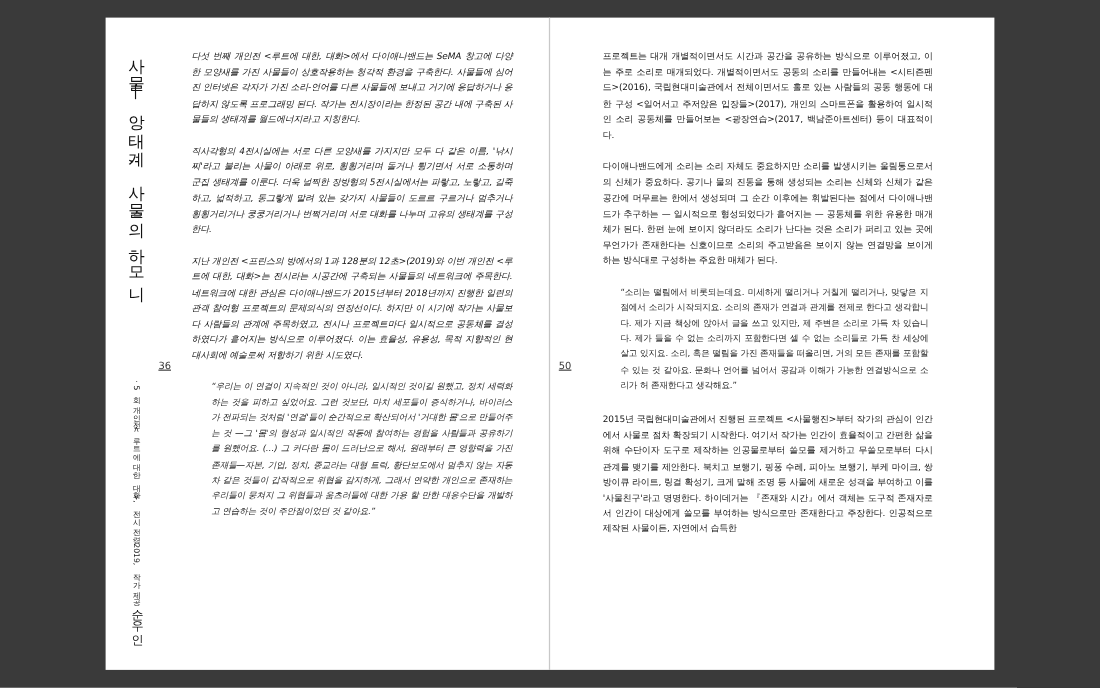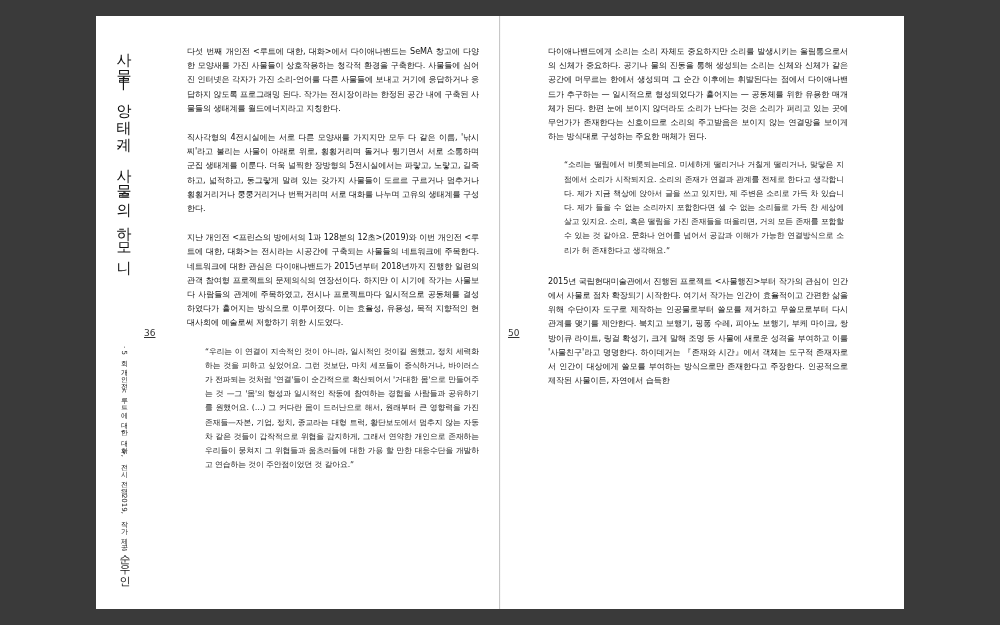--- a/index.html
+++ b/index.html
@@ -91,23 +91,24 @@
   .col {
     position: absolute;
     font-size: 8.1px;
     line-height: 14.2px;
     color: #111;
     text-align: justify;
     font-family: "DejaVu Sans", sans-serif;
     letter-spacing: -0.1px;
   }
   .col-left {
-    left: 91px;
+    left: 78px;
     top: 28px;
     width: 292px;
+    font-style: italic;
   }
   .col-right {
     left: 48px;
     top: 28px;
     width: 300px;
   }
   .para { margin: 0 0 15px 0; }
   .para:last-child { margin-bottom: 16px; }
 
   .quote {
@@ -153,20 +154,21 @@
       <p class="para">직사각형의 4전시실에는 서로 다른 모양새를 가지지만 모두 다 같은 이름, '낚시찌'라고 불리는 사물이 아래로 위로, 횡횡거리며 돌거나 튕기면서 서로 소통하며 군집 생태계를 이룬다. 더욱 널찍한 장방형의 5전시실에서는 파랗고, 노랗고, 길죽하고, 넓적하고, 동그랗게 말려 있는 갖가지 사물들이 도르르 구르거나 멈추거나 횡횡거리거나 쿵쿵거리거나 번쩍거리며 서로 대화를 나누며 고유의 생태계를 구성한다.</p>
       <p class="para">지난 개인전 &lt;프린스의 방에서의 1과 128분의 12초&gt;(2019)와 이번 개인전 &lt;루트에 대한, 대화&gt;는 전시라는 시공간에 구축되는 사물들의 네트워크에 주목한다. 네트워크에 대한 관심은 다이애나밴드가 2015년부터 2018년까지 진행한 일련의 관객 참여형 프로젝트의 문제의식의 연장선이다. 하지만 이 시기에 작가는 사물보다 사람들의 관계에 주목하였고, 전시나 프로젝트마다 일시적으로 공동체를 결성하였다가 흩어지는 방식으로 이루어졌다. 이는 효율성, 유용성, 목적 지향적인 현대사회에 예술로써 저항하기 위한 시도였다.</p>
       <p class="quote">“우리는 이 연결이 지속적인 것이 아니라, 일시적인 것이길 원했고, 정치 세력화하는 것을 피하고 싶었어요. 그런 것보단, 마치 세포들이 증식하거나, 바이러스가 전파되는 것처럼 '연결'들이 순간적으로 확산되어서 '거대한 몸'으로 만들어주는 것 —그 '몸'의 형성과 일시적인 작동에 참여하는 경험을 사람들과 공유하기를 원했어요. (…) 그 커다란 몸이 드러난으로 해서, 원래부터 큰 영향력을 가진 존재들—자본, 기업, 정치, 종교라는 대형 트럭, 황단보도에서 멈추지 않는 자동차 같은 것들이 갑작적으로 위협을 감지하게, 그래서 연약한 개인으로 존재하는 우리들이 뭉쳐지 그 위협들과 움츠러들에 대한 가용 할 만한 대응수단을 개발하고 연습하는 것이 주안점이었던 것 같아요.”</p>
     </div>
   </div>
 
   <div class="page page-right">
     <div class="folio folio-right">50</div>
 
     <div class="col col-right">
+      <p class="para">프로젝트는 대개 개별적이면서도 시간과 공간을 공유하는 방식으로 이루어졌고, 이는 주로 소리로 매개되었다. 개별적이면서도 공동의 소리를 만들어내는 &lt;시티즌펜드&gt;(2016), 국립현대미술관에서 전체이면서도 홀로 있는 사람들의 공동 행동에 대한 구성 &lt;일어서고 주저앉은 입장들&gt;(2017), 개인의 스마트폰을 활용하여 일시적인 소리 공동체를 만들어보는 &lt;광장연습&gt;(2017, 백남준아트센터) 등이 대표적이다.</p>
       <p class="para">다이애나밴드에게 소리는 소리 자체도 중요하지만 소리를 발생시키는 울림통으로서의 신체가 중요하다. 공기나 물의 진동을 통해 생성되는 소리는 신체와 신체가 같은 공간에 머무르는 한에서 생성되며 그 순간 이후에는 휘발된다는 점에서 다이애나밴드가 추구하는 — 일시적으로 형성되었다가 흩어지는 — 공동체를 위한 유용한 매개체가 된다. 한편 눈에 보이지 않더라도 소리가 난다는 것은 소리가 퍼리고 있는 곳에 무언가가 존재한다는 신호이므로 소리의 주고받음은 보이지 않는 연결망을 보이게 하는 방식대로 구성하는 주요한 매체가 된다.</p>
       <p class="quote-r">“소리는 떨림에서 비롯되는데요. 미세하게 떨리거나 거칠게 떨리거나, 맞닿은 지점에서 소리가 시작되지요. 소리의 존재가 연결과 관계를 전제로 한다고 생각합니다. 제가 지금 책상에 앉아서 글을 쓰고 있지만, 제 주변은 소리로 가득 차 있습니다. 제가 들을 수 없는 소리까지 포함한다면 셀 수 없는 소리들로 가득 찬 세상에 살고 있지요. 소리, 혹은 떨림을 가진 존재들을 떠올리면, 거의 모든 존재를 포함할 수 있는 것 같아요. 문화나 언어를 넘어서 공감과 이해가 가능한 연결방식으로 소리가 허 존재한다고 생각해요.”</p>
       <p class="para">2015년 국립현대미술관에서 진행된 프로젝트 &lt;사물행진&gt;부터 작가의 관심이 인간에서 사물로 점차 확장되기 시작한다. 여기서 작가는 인간이 효율적이고 간편한 삶을 위해 수단이자 도구로 제작하는 인공물로부터 쓸모를 제거하고 무쓸모로부터 다시 관계를 맺기를 제안한다. 북치고 보행기, 핑퐁 수레, 피아노 보행기, 부케 마이크, 쌍방이큐 라이트, 링걸 확성기, 크게 말해 조명 등 사물에 새로운 성격을 부여하고 이를 '사물친구'라고 명명한다. 하이데거는 『존재와 시간』에서 객체는 도구적 존재자로서 인간이 대상에게 쓸모를 부여하는 방식으로만 존재한다고 주장한다. 인공적으로 제작된 사물이든, 자연에서 습득한</p>
     </div>
   </div>
 
   <div class="gutter-shadow"></div>
 </div>
 
 </body></html>

